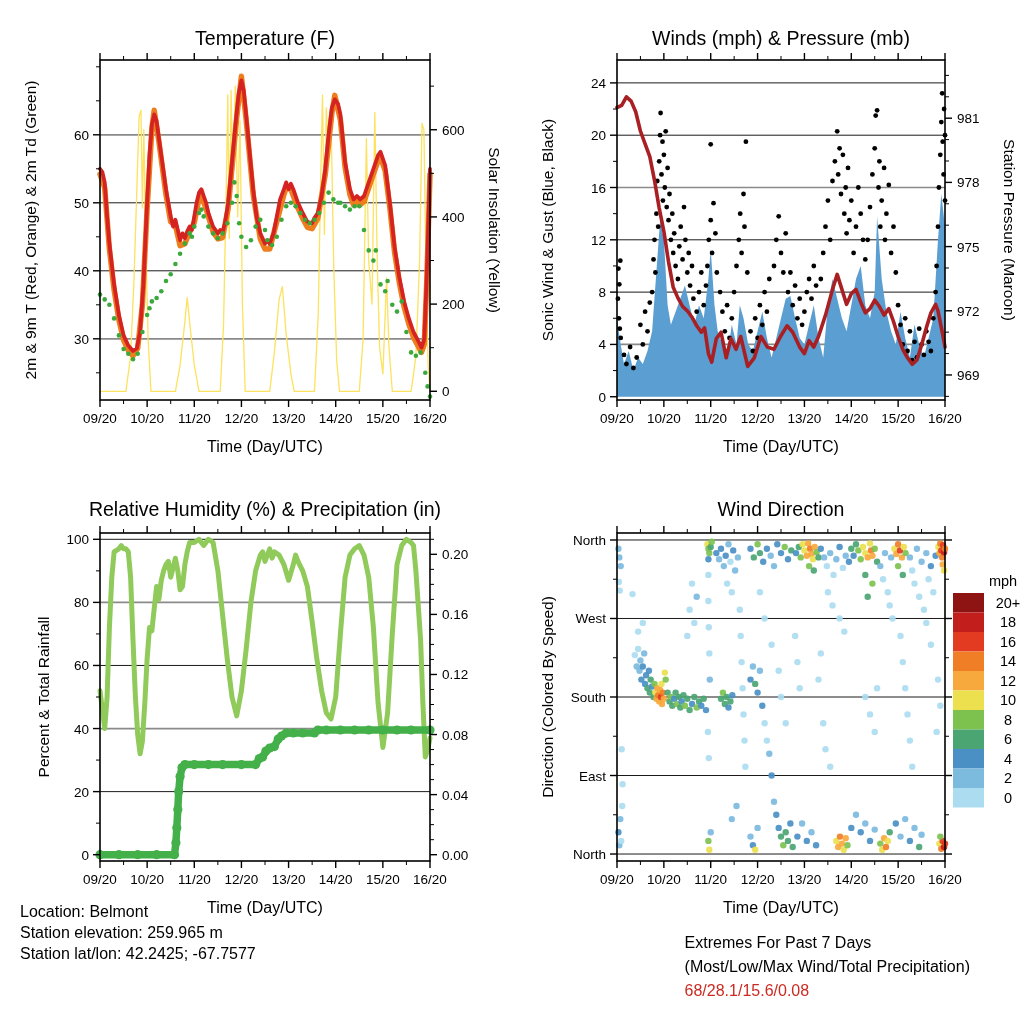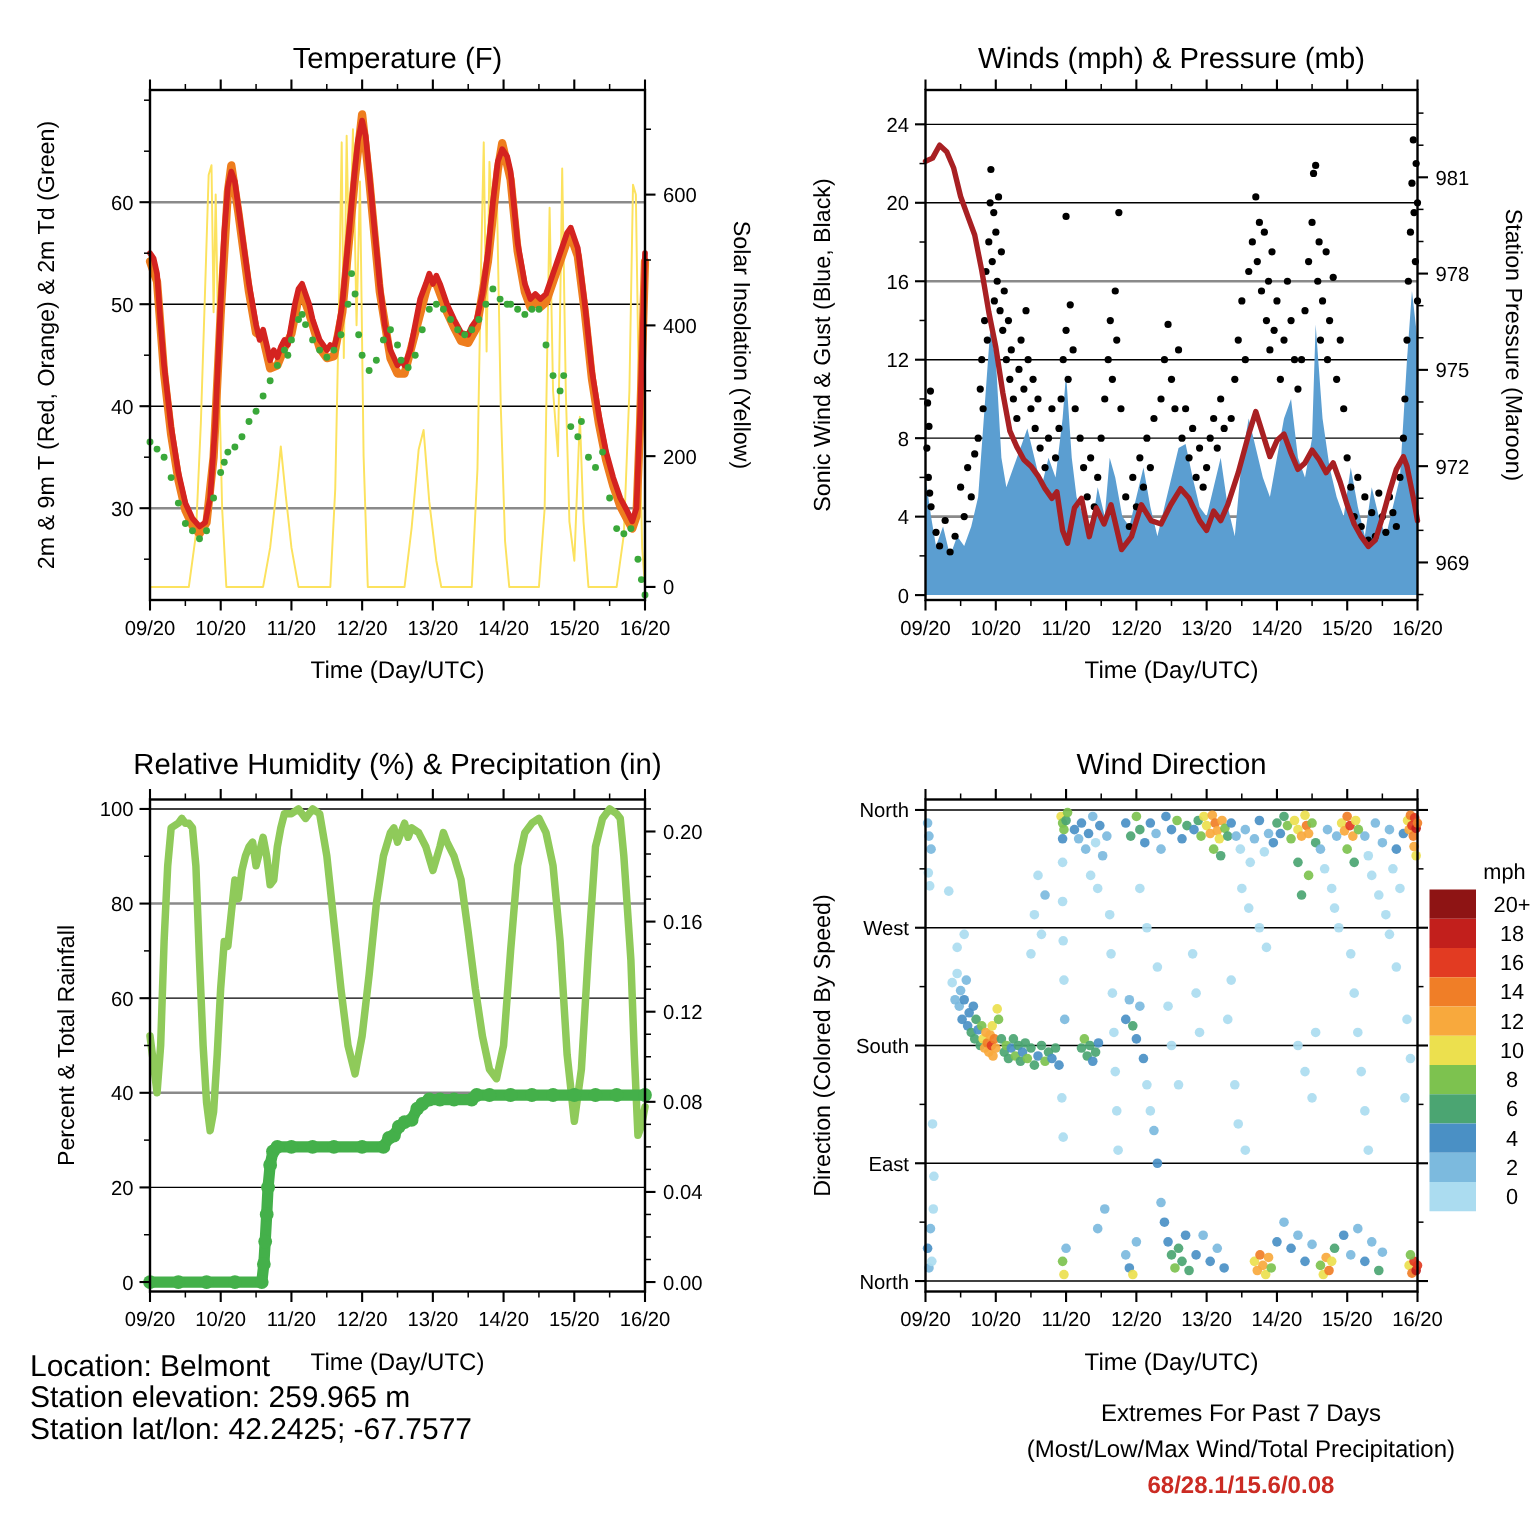--- a/index.html
+++ b/index.html
@@ -1,21 +1,21 @@
 <!DOCTYPE html>
 <html><head>
 <meta charset="utf-8">
 <style>
   html,body{margin:0;padding:0;background:#fff;}
   #page{position:relative;width:1024px;height:1024px;background:#fff;overflow:hidden;
         font-family:"Liberation Sans",sans-serif;}
   #charts{position:absolute;left:0;top:0;}
-  .footer-left{position:absolute;left:20px;top:901px;font-size:20px;color:#000;line-height:21px;}
-  .footer-right{position:absolute;right:54px;top:931px;text-align:center;font-size:16px;color:#000;line-height:24px;}
-  .extreme-values{font-weight:bold;}
+  .footer-left{position:absolute;left:20px;top:901px;font-size:16px;color:#000;line-height:21px;}
+  .footer-right{position:absolute;right:54px;top:931px;text-align:left;font-size:16px;color:#000;line-height:24px;}
+  .extreme-values{font-weight:normal;}
 </style>
 </head>
 <body>
 
 <div id="page">
   <svg id="charts" width="1024" height="1024">
       <g>
         <line x1="100" x2="430" y1="338.8" y2="338.8" stroke="#8a8a8a" stroke-width="1.7"></line>
         <line x1="100" x2="430" y1="134.8" y2="134.8" stroke="#8a8a8a" stroke-width="1.7"></line>
         <line x1="100" x2="430" y1="270.8" y2="270.8" stroke="#000" stroke-width="0.9"></line>

